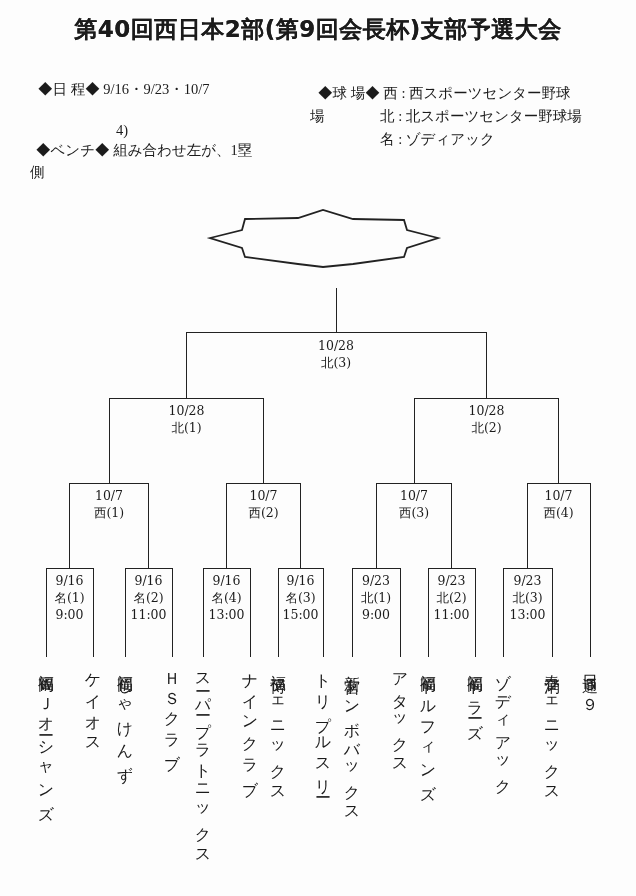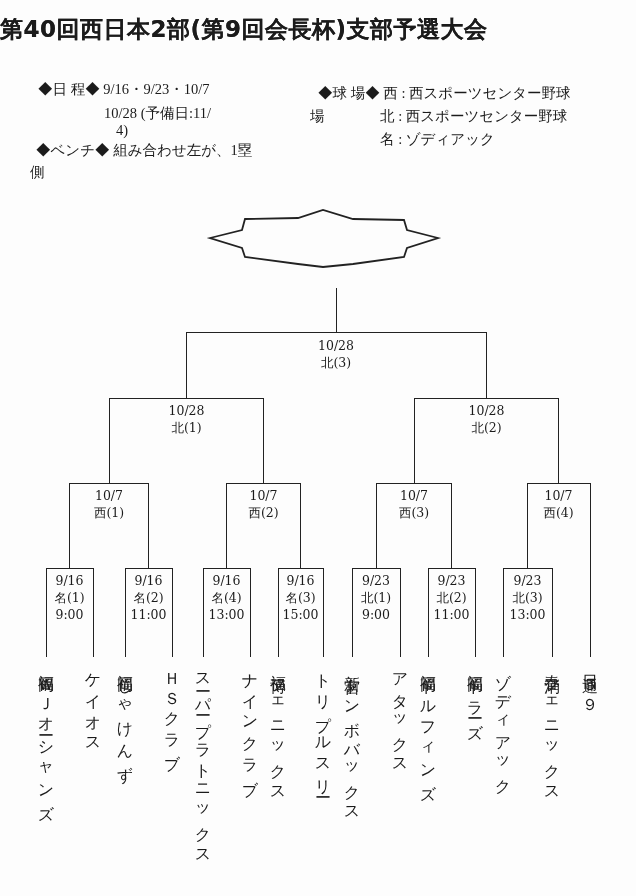--- a/index.html
+++ b/index.html
@@ -2,21 +2,21 @@
 <html><head>
 <meta charset="utf-8">
 <style>
   html,body{margin:0;padding:0;background:#e8e8e8;}
   #page{
     position:relative;width:636px;height:896px;background:#fdfdfd;
     font-family:"DejaVu Serif","Liberation Serif",serif;color:#1b1b1b;
     overflow:hidden;margin:0 auto;
   }
   .title{
-    position:absolute;left:0;top:14px;width:636px;text-align:left;
+    position:absolute;left:0;top:14px;width:636px;text-align:center;
     font-family:"DejaVu Sans","Liberation Sans",sans-serif;
     font-weight:700;font-size:23px;letter-spacing:.5px;
     text-shadow:0 0 .6px #333;
   }
   .txt{position:absolute;font-size:14.5px;white-space:nowrap;font-family:Liberation Serif, serif;}
   .hline{position:absolute;height:0;border-top:1.6px solid #222;}
   .vline{position:absolute;width:0;border-left:1.6px solid #222;}
   .mlabel{
     position:absolute;text-align:center;font-size:12.5px;line-height:17px;
     white-space:nowrap;
@@ -29,28 +29,27 @@
   svg{position:absolute;}
 </style>
 </head>
 <body>
 
 <div id="page">
 
   <div class="title">第40回西日本2部(第9回会長杯)支部予選大会</div>
 
   <div class="txt" style="left:38px;top:80px">◆日 程◆ 9/16・9/23・10/7</div>
-  <div class="txt" style="left:104px;top:104px">10/28 (予備日:11/</div>
   <div class="txt" style="left:116px;top:122px">4)</div>
   <div class="txt" style="left:36px;top:141px">◆ベンチ◆ 組み合わせ左が、1塁</div>
   <div class="txt" style="left:30px;top:163px">側</div>
 
   <div class="txt" style="left:318px;top:84px">◆球 場◆ 西 : 西スポーツセンター野球</div>
   <div class="txt" style="left:310px;top:107px">場</div>
-  <div class="txt" style="left:380px;top:107px">北 : 西スポーツセンター野球</div>
+  <div class="txt" style="left:380px;top:107px">北 : 北スポーツセンター野球場</div>
   <div class="txt" style="left:380px;top:130px">名 : ゾディアック</div>
 
   <svg style="left:200px;top:200px" width="250" height="80" viewBox="200 200 250 80">
     <polygon points="210,238 242,230 245,219 298,218 323,210 353,219 404,220 407,230 438,238 407,248 404,257 353,264 323,267 298,264 245,257 242,248" fill="#fdfdfd" stroke="#222" stroke-width="1.8"></polygon>
   </svg>
 
   <div class="vline" style="left:336px;top:288px;height:44px"></div>
 
   <div class="hline" style="left:186px;top:332px;width:300px"></div>
   <div class="vline" style="left:186px;top:332px;height:66px"></div>

